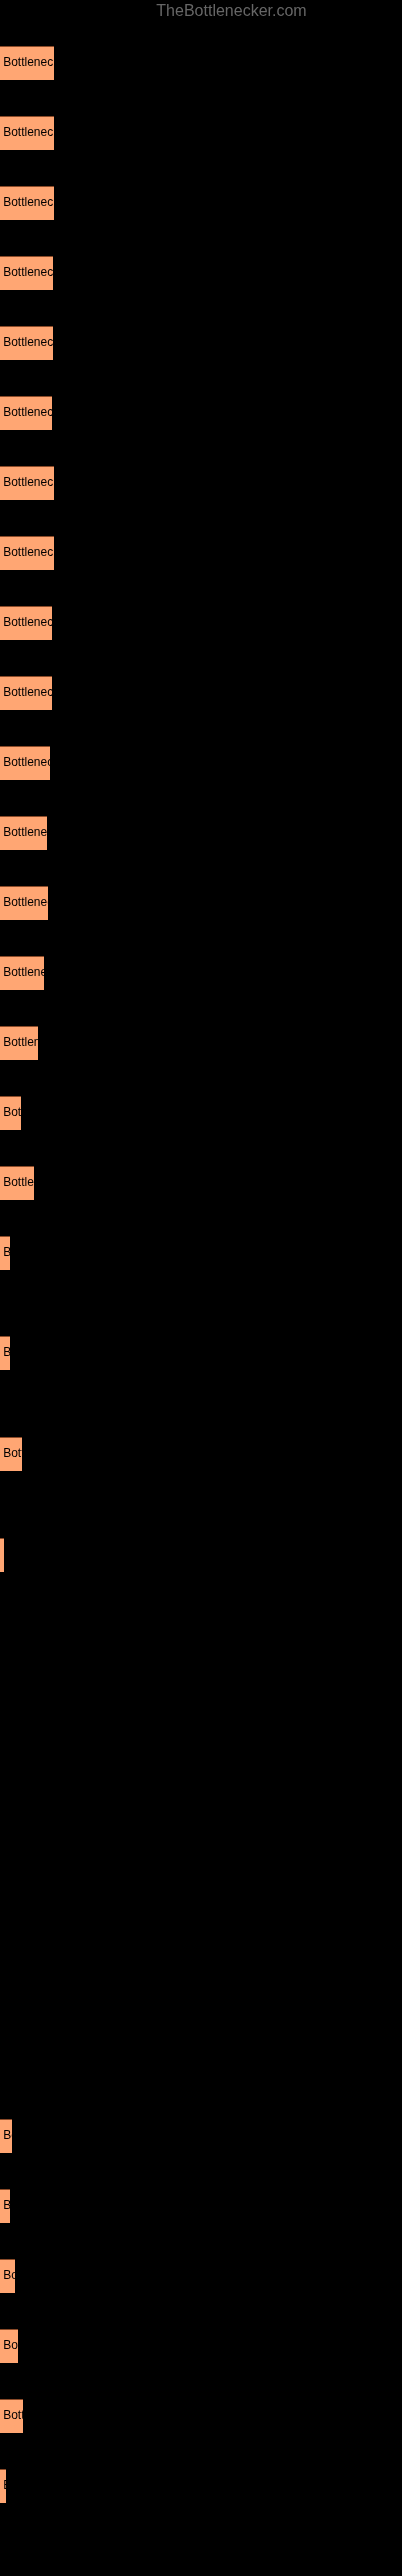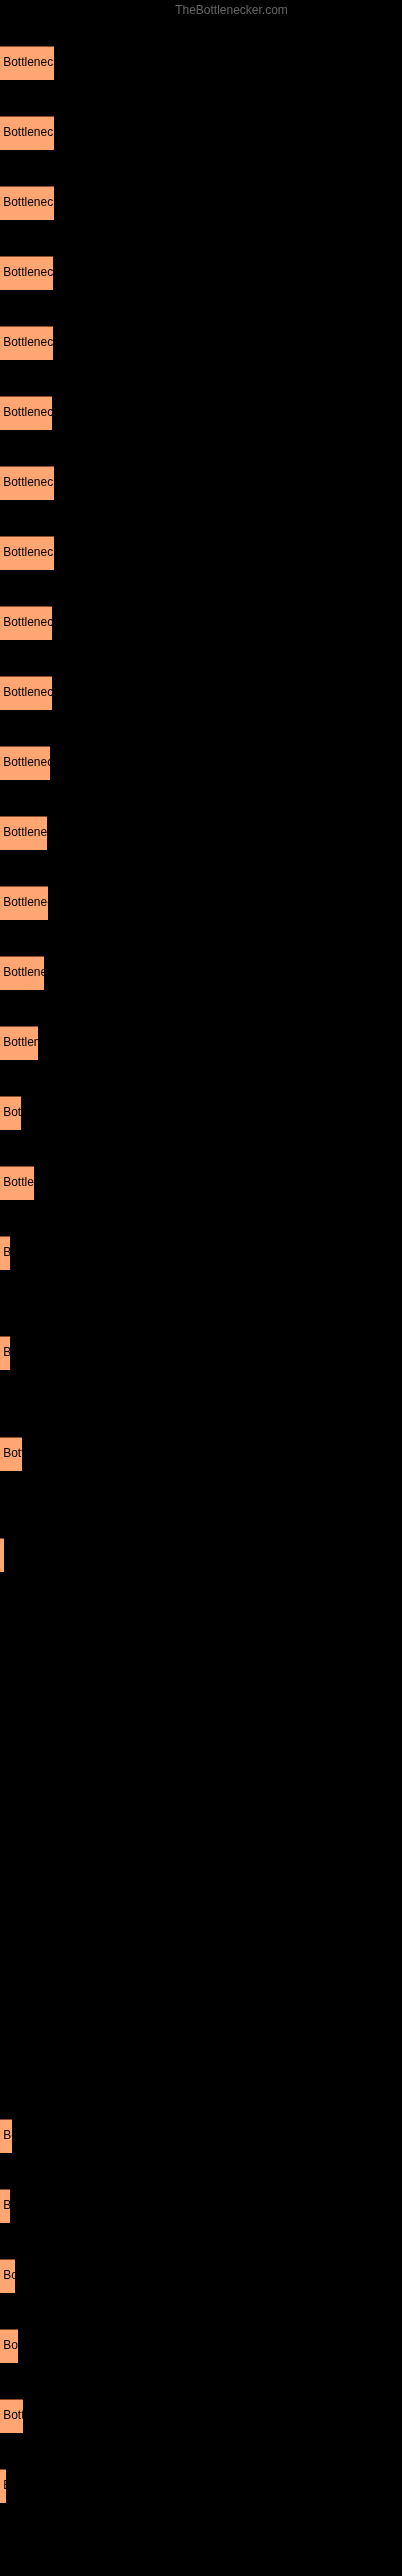--- a/index.html
+++ b/index.html
@@ -13,21 +13,21 @@
     position: relative;
     font-family: "Liberation Sans", sans-serif;
     overflow: hidden;
   }
   #watermark {
     position: absolute;
     top: 0px;
     left: 0;
     width: 403px;
     text-align: center;
-    font-size: 12px;
+    font-size: 16px;
     line-height: 21px;
     color: #666666;
     letter-spacing: 0px;
     white-space: nowrap;
     padding-left: 60px;
     box-sizing: border-box;
   }
   #chart {
     position: absolute;
     top: 0;

